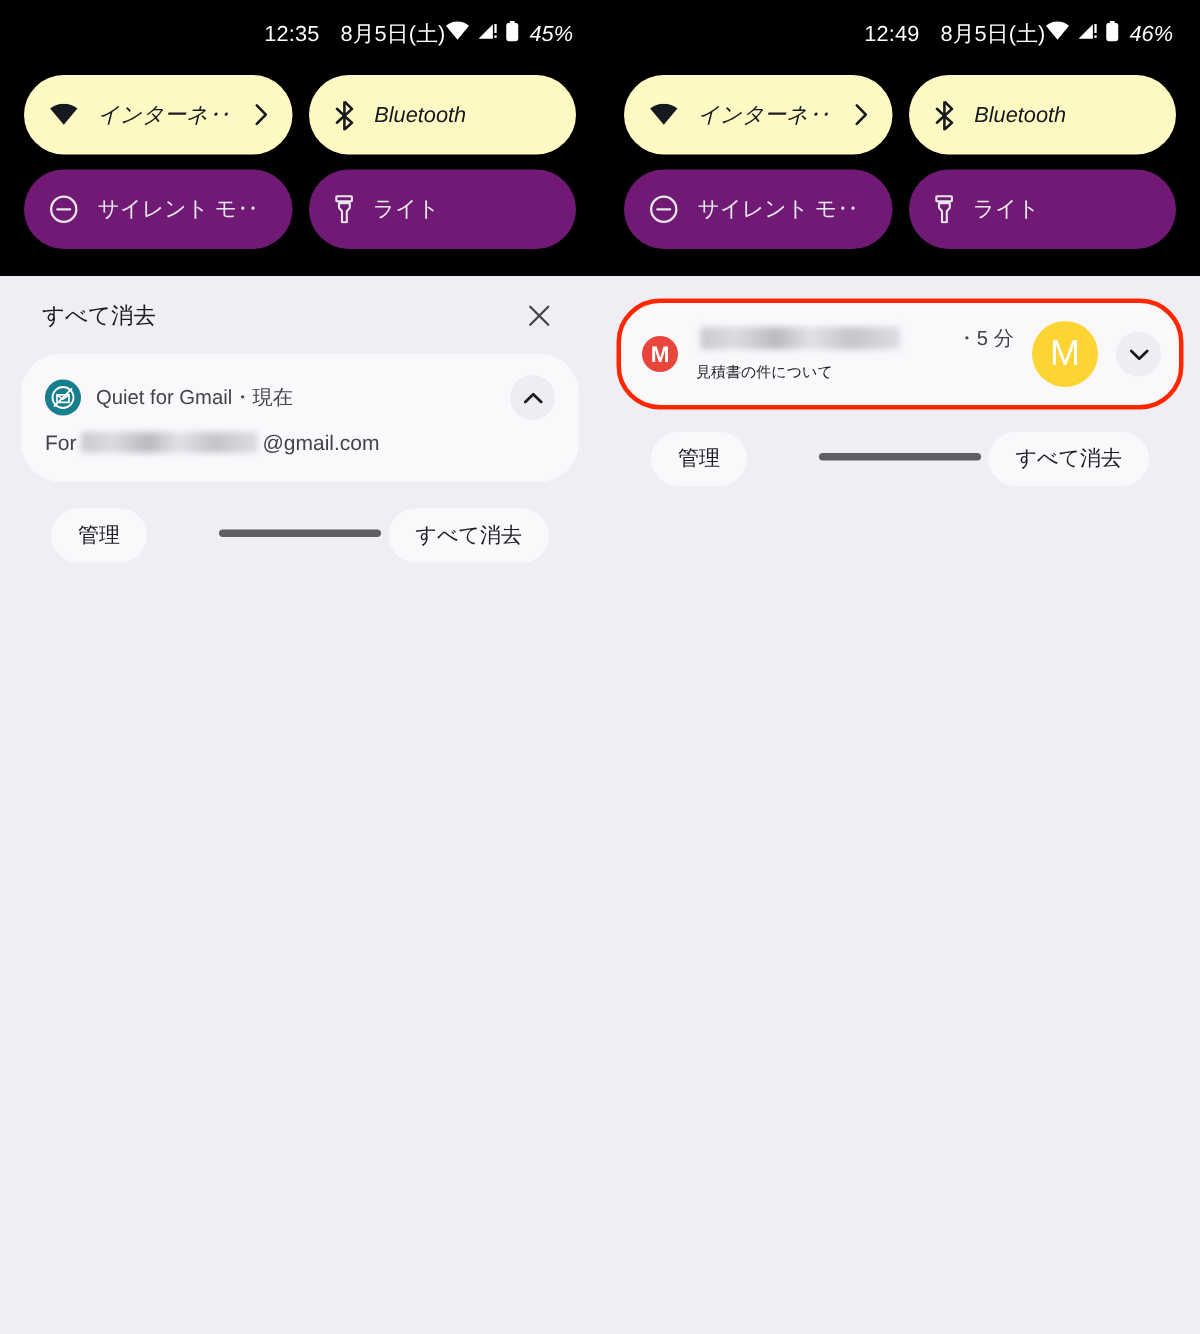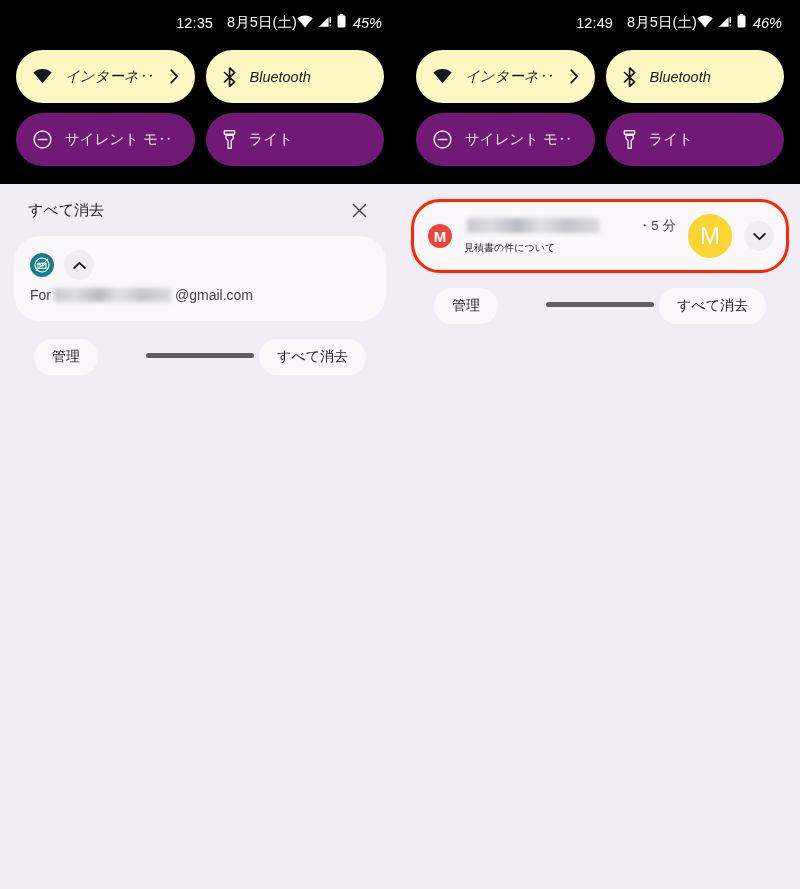--- a/index.html
+++ b/index.html
@@ -426,20 +426,21 @@
       <div class="notif-card">
         <div class="notif-row1">
           <span class="app-icon quiet">
             <svg width="16" height="16" viewBox="0 0 16 16">
               <circle cx="8" cy="8" r="7" stroke="#ffffff" stroke-width="1.2" fill="none"></circle>
               <path d="M4 6.2h8v5H4z" stroke="#ffffff" stroke-width="1.1" fill="none"></path>
               <path d="M4 6.2 8 9.2l4-3" stroke="#ffffff" stroke-width="1.1" fill="none"></path>
               <line x1="2.3" y1="13.7" x2="13.7" y2="2.3" stroke="#ffffff" stroke-width="1.2" stroke-linecap="round"></line>
             </svg>
           </span>
+          <span class="notif-app-name">Quiet for Gmail・現在</span>
           <span class="expand-btn">
             <svg width="13" height="9" viewBox="0 0 13 9">
                 <path d="M1.2 7 6.5 1.8 11.8 7" stroke="#1c1b1f" stroke-width="1.8" fill="none" stroke-linecap="round" stroke-linejoin="round"></path>
               </svg>
           </span>
         </div>
 
 
         <div class="notif-body">
           <span>For</span>

